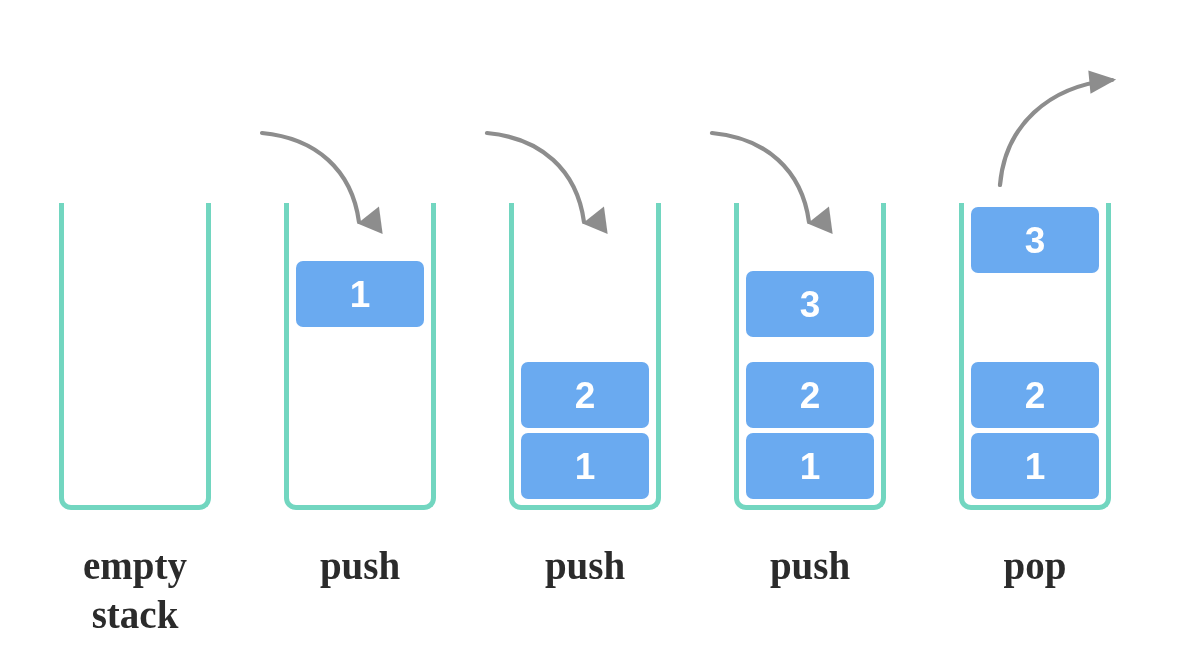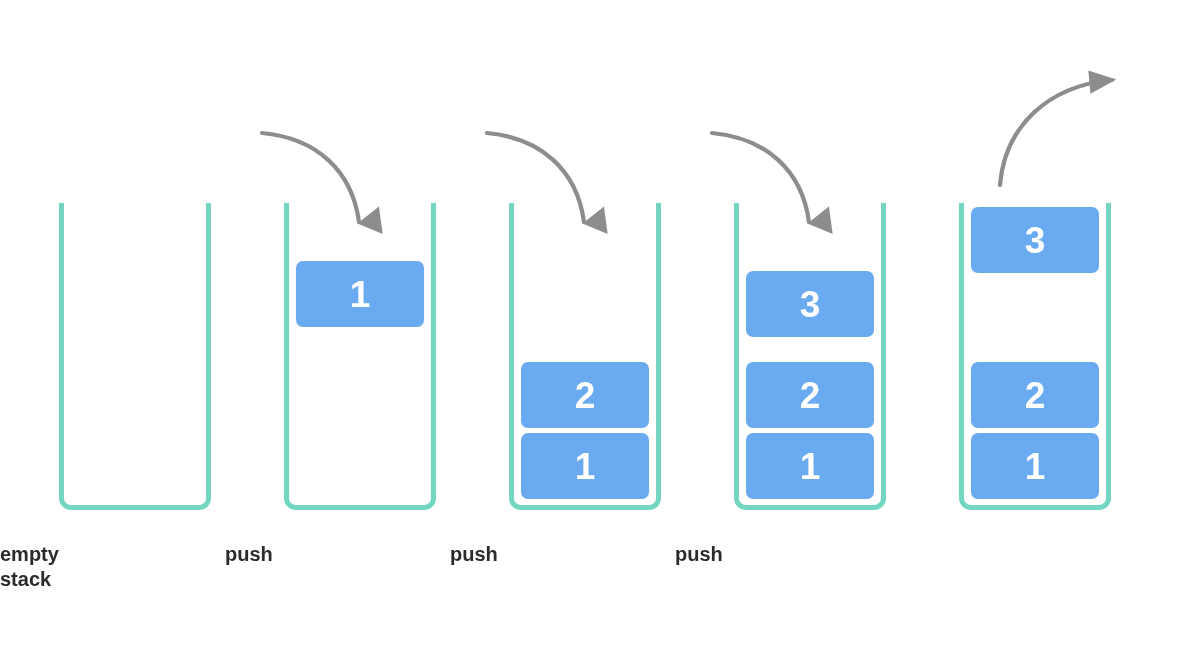--- a/index.html
+++ b/index.html
@@ -61,26 +61,26 @@
     line-height: 1;
     font-family: "Liberation Sans", sans-serif;
   }
 
   
   .caption {
     position: absolute;
     left: 0;
     top: 542px;
     width: 270px;
-    text-align: left;
+    text-align: center;
     color: #2b2b2b;
-    font-size: 20px;
+    font-size: 39px;
     font-weight: bold;
     line-height: 1.25;
-    font-family: Liberation Sans, sans-serif;
+    font-family: Liberation Serif, serif;
     white-space: pre-line;
   }
 
   
   .arrow-svg {
     position: absolute;
     left: 0;
     top: 0;
     width: 1184px;
     height: 647px;
@@ -117,20 +117,21 @@
     <div class="block" style="top:362px;">2</div>
     <div class="block" style="top:433px;">1</div>
     <div class="caption">push</div>
   </div>
 
   <div class="column" style="left:900px;">
     <div class="tube"></div>
     <div class="block" style="top:207px;">3</div>
     <div class="block" style="top:362px;">2</div>
     <div class="block" style="top:433px;">1</div>
+    <div class="caption">pop</div>
   </div>
 
   <svg class="arrow-svg" viewBox="0 0 1184 647">
     <defs>
       <marker id="head-down" markerWidth="7" markerHeight="6" refX="3.2" refY="5.4" orient="auto" markerUnits="strokeWidth">
         <path d="M0.2,0.2 L6.8,0.2 L3.5,5.8 Z" fill="#8d8d8d"></path>
       </marker>
       <marker id="head-right" markerWidth="7" markerHeight="6" refX="5.6" refY="3" orient="auto" markerUnits="strokeWidth">
         <path d="M0.2,0.2 L6.6,3 L0.2,5.8 Z" fill="#8d8d8d"></path>
       </marker>

